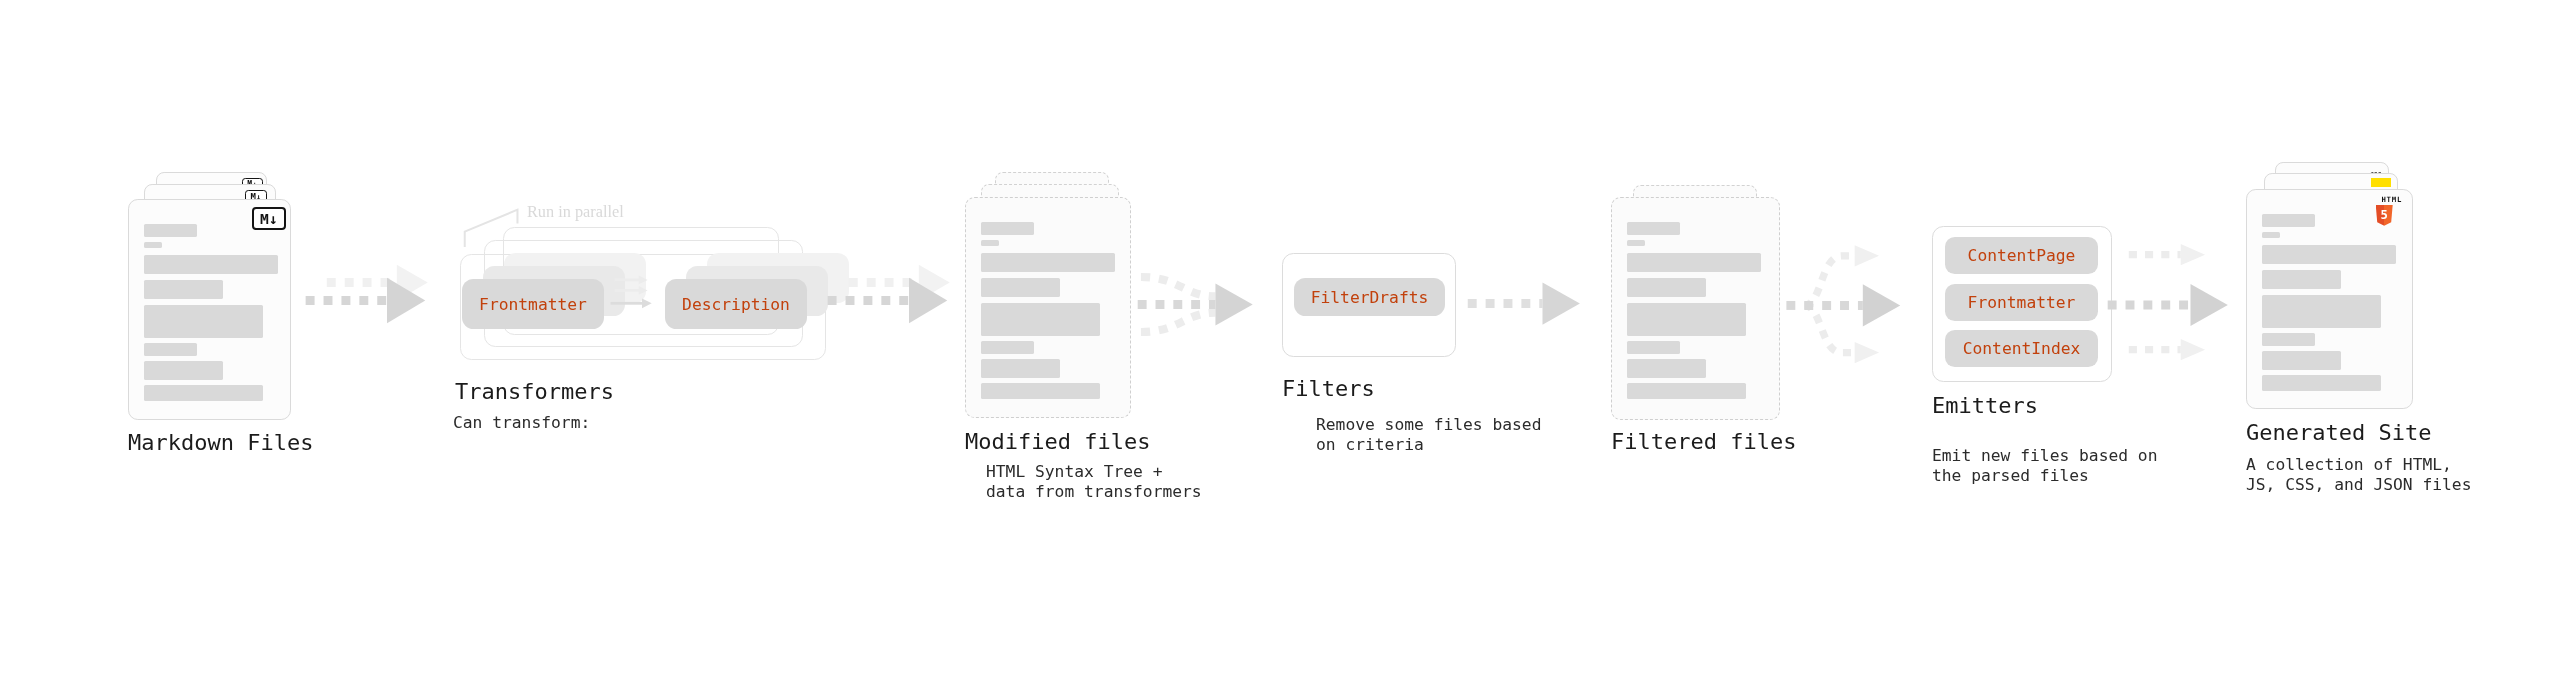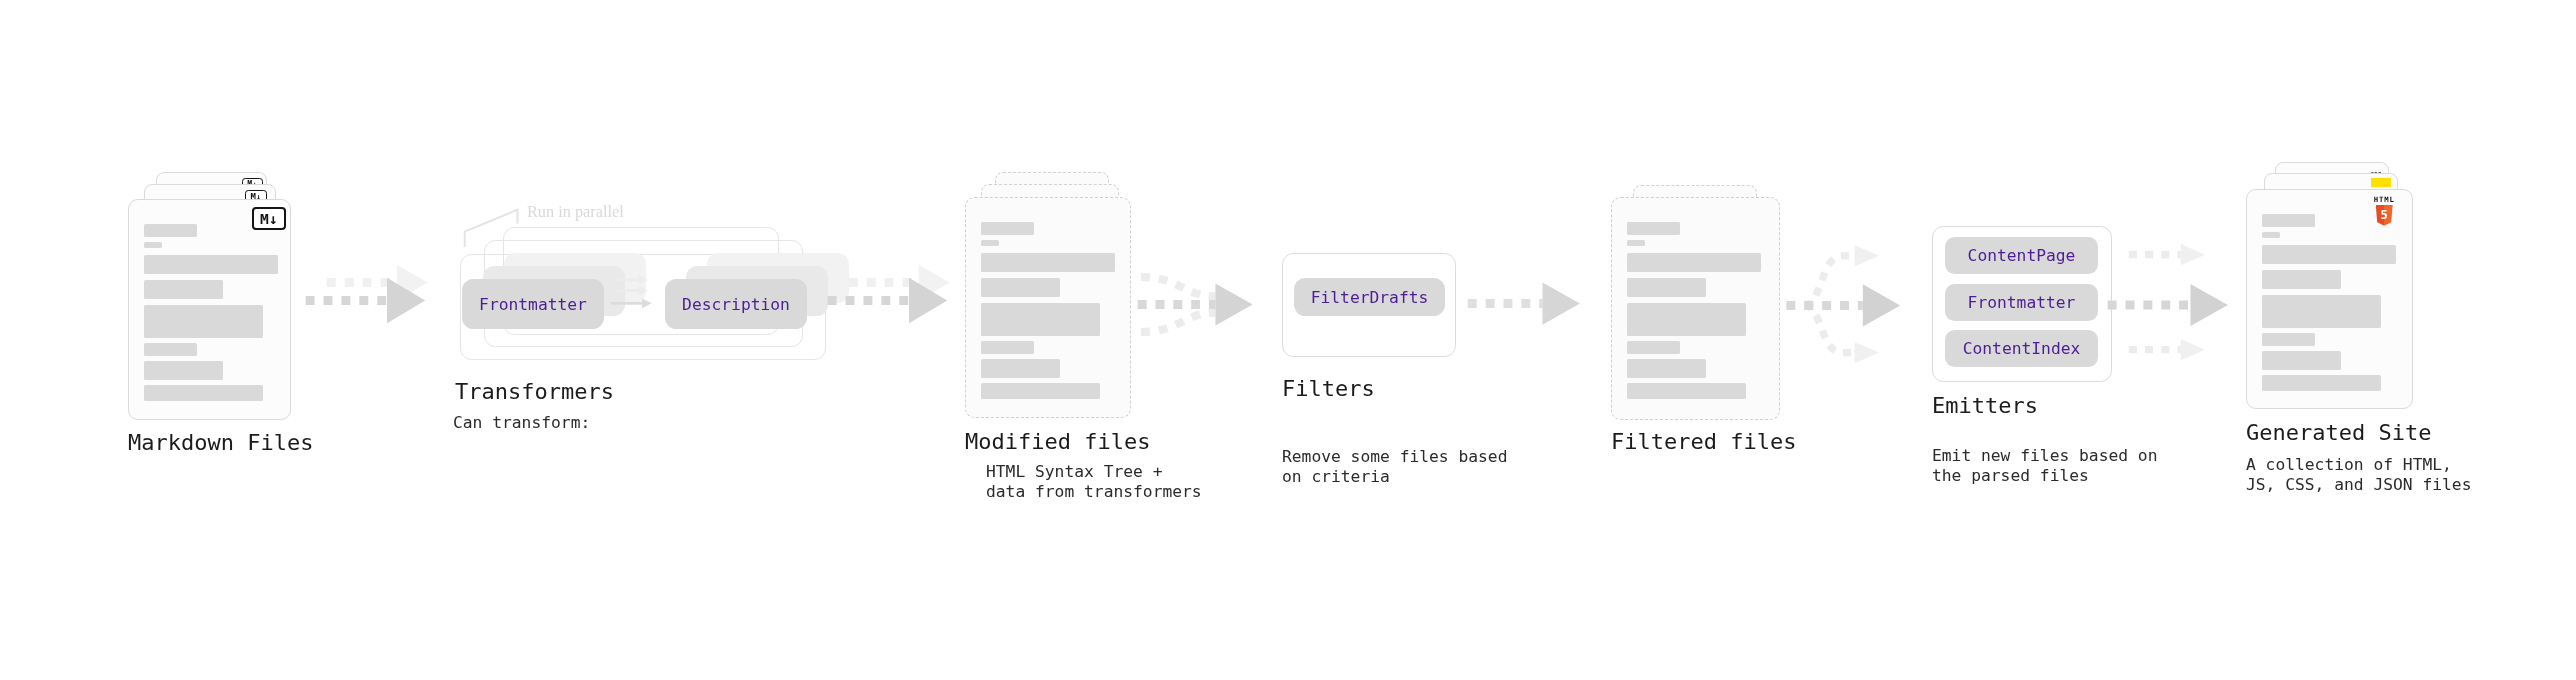--- a/index.html
+++ b/index.html
@@ -27,21 +27,21 @@
   .b6 { top:143px; width:53px;  height:13px; }
   .b7 { top:161px; width:79px;  height:18.7px; }
   .b8 { top:185px; width:119px; height:16.3px; }
 
   .heading { position:absolute; font-size:22px; font-weight:500; color:#1b1b1b; white-space:nowrap; }
   .sub { position:absolute; font-size:16.3px; line-height:20.3px; color:#2b2b2b; white-space:nowrap; }
   .note-text { position:absolute; font-size:16.3px; color:#d9d9d9; white-space:nowrap; }
 
   .pill { position:absolute; background:#d9d9d9; border-radius:11.4px;
           display:flex; align-items:center; justify-content:center;
-          font-size:16.3px; color:#4c1d95; white-space:nowrap; }
+          font-size:16.3px; color:#c2410c; white-space:nowrap; }
   .ghost { position:absolute; border-radius:11.4px; }
   .g1 { background:#e9e9e9; }
   .g2 { background:#f2f2f2; }
   .outline-box { position:absolute; border:1.6px solid #e5e5e5; border-radius:11.4px; }
 
   .md-badge { position:absolute; display:flex; align-items:center; justify-content:center;
               background:#ffffff; border:2.4px solid #141414; border-radius:4.1px;
               font-weight:bold; color:#141414; }
   .md-badge.sm { border-width:1.6px; border-radius:3.3px; }
 
@@ -156,21 +156,21 @@
     <path d="M8,16 C55,16 62,40 100,40" fill="none" stroke="#ececec" stroke-width="10" stroke-dasharray="11 11"></path>
     <path d="M8,84 C55,84 62,60 100,60" fill="none" stroke="#ececec" stroke-width="10" stroke-dasharray="11 11"></path>
     <line x1="4" y1="50" x2="100" y2="50" stroke="#d8d8d8" stroke-width="11" stroke-dasharray="11 11"></line>
     <polygon points="100,24 146,50 100,76" fill="#d4d4d4"></polygon>
   </svg>
 
   <div>
     <div class="outline-box" style="left:1282px;top:253px;width:174px;height:104px;border-color:#dcdcdc;"></div>
     <div class="pill" style="left:1294px;top:278px;width:151px;height:38px;">FilterDrafts</div>
     <div class="heading" style="left:1282px;top:376px;">Filters</div>
-    <div class="sub" style="left:1282px;top:415px;margin-top:32px;">
+    <div class="sub" style="left:1316px;top:415px;">
       <div>Remove some files based</div>
       <div>on criteria</div>
     </div>
   </div>
 
   <svg class="abs" style="left:1461px;top:271px;" width="124" height="65" viewBox="0 0 152 80">
     <line x1="8" y1="40" x2="100" y2="40" stroke="#dfdfdf" stroke-width="11" stroke-dasharray="11 11"></line>
     <polygon points="100,14 146,40 100,66" fill="#d6d6d6"></polygon>
   </svg>
 
@@ -225,21 +225,21 @@
       <span class="css-badge">
         <span class="css-word">CSS</span>
         <span class="css-bar" style="display:block;"></span>
       </span>
     </div>
     <div class="backcard" style="left:2264px;top:173px;width:134px;height:50px;">
       <span class="js-badge"></span>
     </div>
     <div class="doc" style="left:2246px;top:189px;width:167px;height:220px;">
       <span class="html5-badge">
-        <span class="html5-word" style="display:block;">HTML</span>
+        <span class="html5-word" style="display:block;text-align:right;">HTML</span>
         <span class="html5-shield">
             <span>5</span>
           </span>
       </span>
       <div class="bar b1"></div>
       <div class="bar b2"></div>
       <div class="bar b3"></div>
       <div class="bar b4"></div>
       <div class="bar b5"></div>
       <div class="bar b6"></div>

